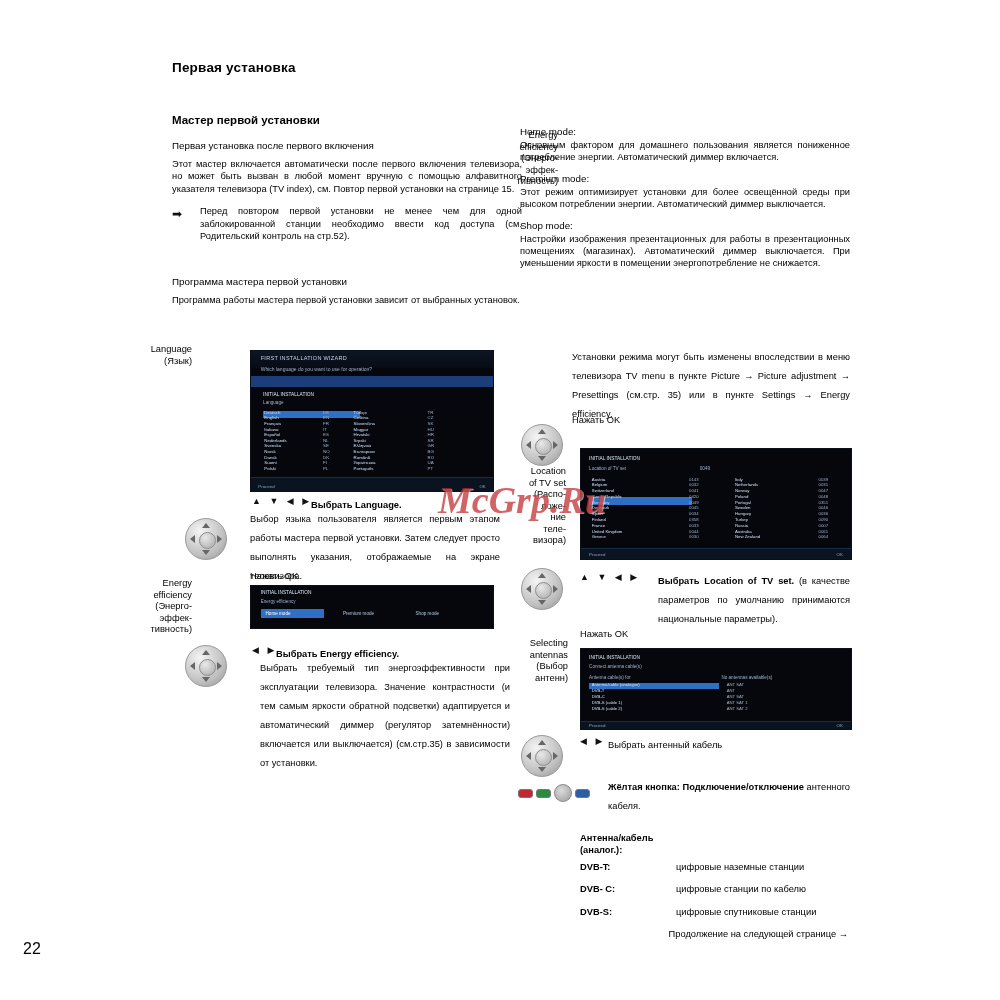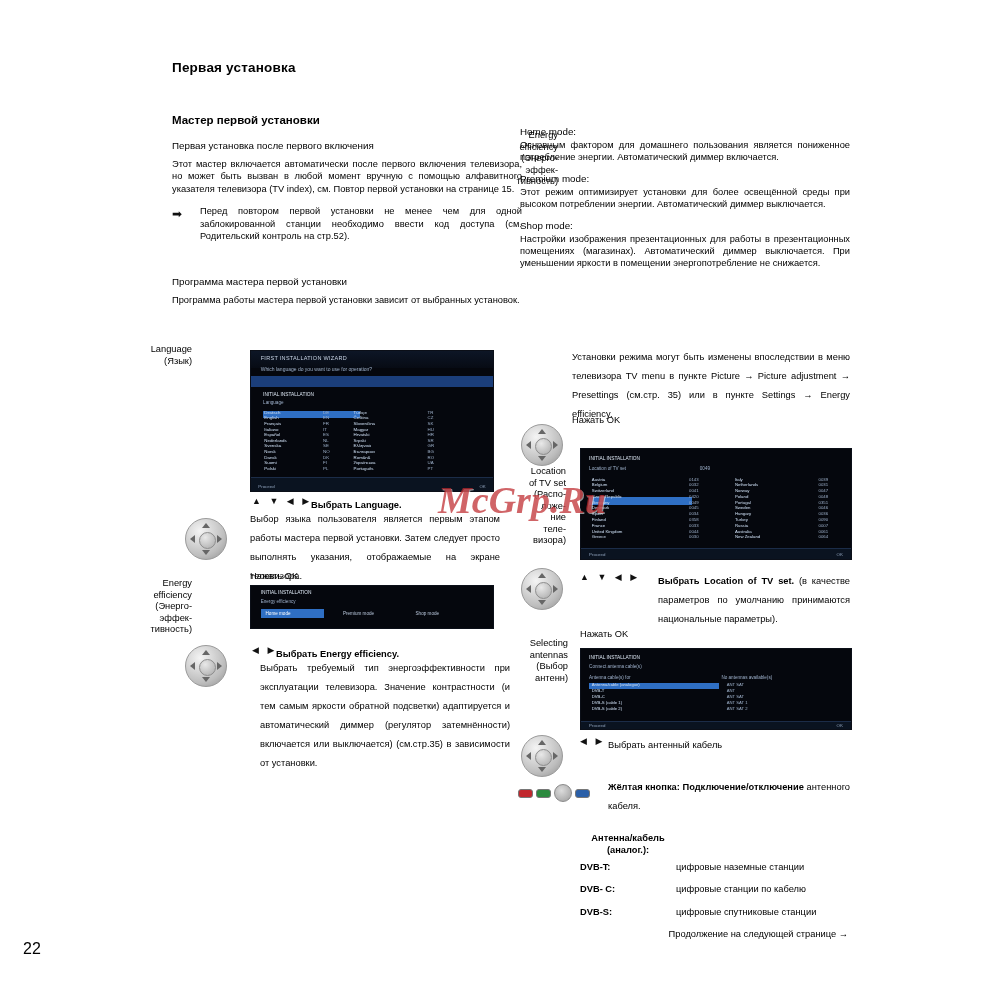--- a/index.html
+++ b/index.html
@@ -493,21 +493,21 @@
     <span class="cbtn blue"></span>
   </div>
 
   <div class="caption" style="left:608px; top:778px; width:242px;">
     <span class="lead">Жёлтая кнопка: Подключение/отключение</span>
     <span>антенного кабеля.</span>
   </div>
 
   <div class="legend" style="left:580px; top:832px; width:270px;">
     <div class="legend-row">
-      <div class="legend-term" style="white-space:pre-line;text-align:center;">Антенна/кабель
+      <div class="legend-term" style="white-space:pre-line;">Антенна/кабель
 (аналог.):</div>
     </div>
     <div class="legend-row" style="margin-top:4px;">
       <div class="legend-term">DVB-T:</div>
       <div class="legend-desc">цифровые наземные станции</div>
     </div>
     <div class="legend-row" style="margin-top:10px;">
       <div class="legend-term">DVB- C:</div>
       <div class="legend-desc">цифровые станции по кабелю</div>
     </div>

